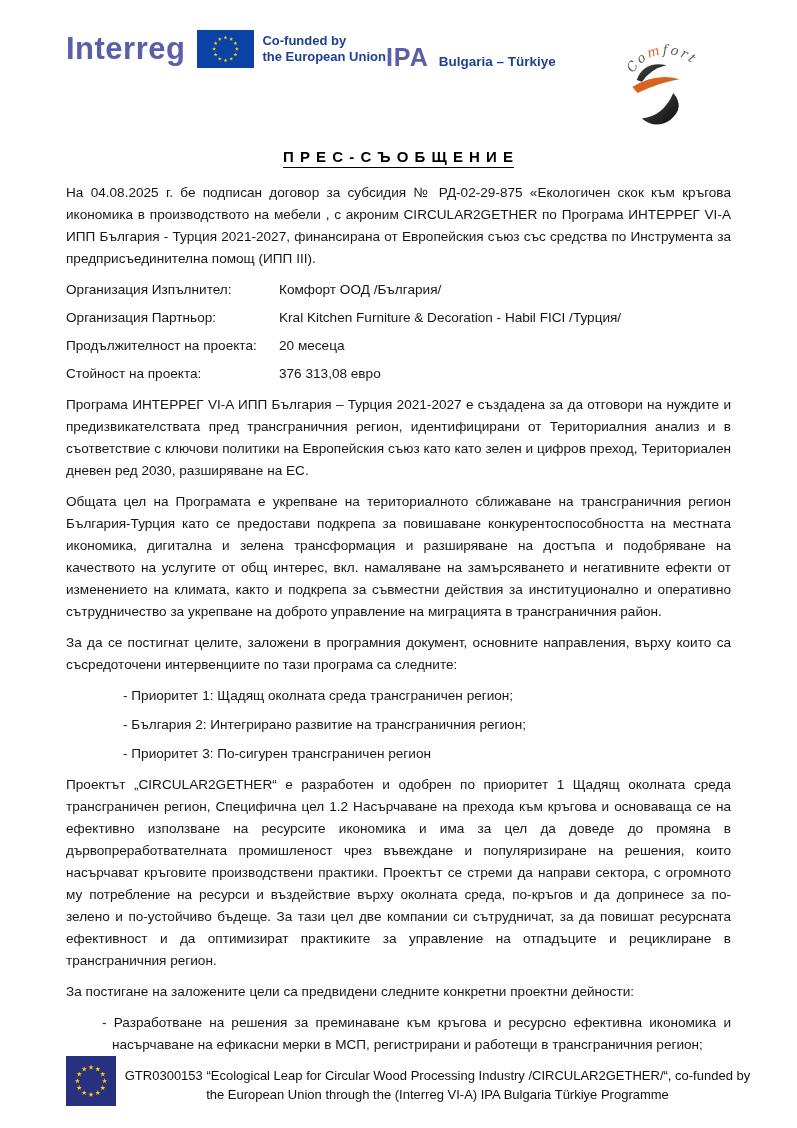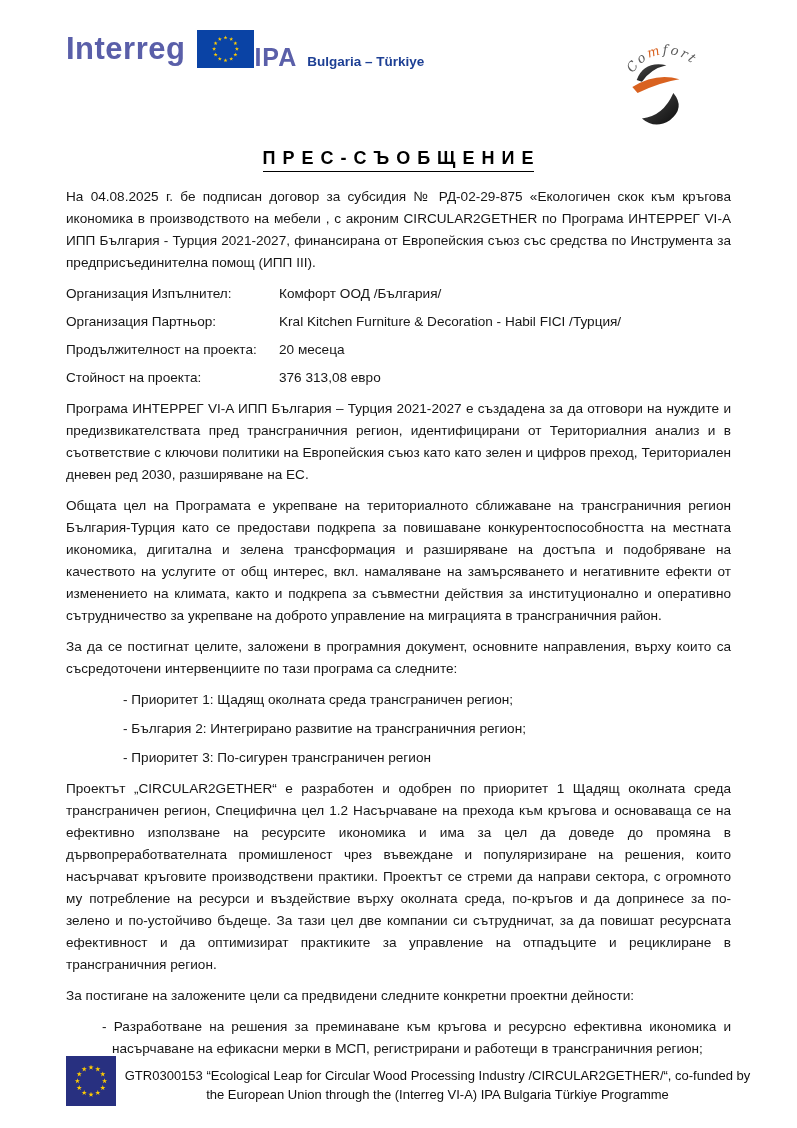--- a/index.html
+++ b/index.html
@@ -21,21 +21,21 @@
   .eu-emblem{margin-left:12px;display:block;}
   .cofunded{margin-left:8px;margin-top:3px;font-size:13px;font-weight:bold;line-height:16px;color:var(--brand-navy,#1d3f94);}
   .ipa-row{display:flex;align-items:baseline;margin-top:14px;}
   .ipa-word{font-size:25px;font-weight:800;letter-spacing:1px;color:var(--interreg-blue,#5a5fa9);line-height:26px;}
   .ipa-region{margin-left:10px;font-size:13.5px;font-weight:bold;color:var(--brand-navy,#1d3f94);}
   .partner-logo{margin-right:14px;margin-top:-4px;}
 
   
   .title-wrap{text-align:center;margin:14px 0 14px 0;}
   .doc-title{
-    display:inline-block;font-size:18px;font-weight:bold;letter-spacing:1px;
+    display:inline-block;font-size:15px;font-weight:bold;letter-spacing:1px;
     border-bottom:1.6px solid #000;padding-bottom:2px;color:#000;
   }
 
   
   .body-text p{font-size:13.6px;line-height:22px;text-align:justify;margin:0 0 9px 0;}
   .info-rows{margin:0 0 9px 0;}
   .info-row{display:flex;font-size:13.6px;line-height:22px;margin-bottom:6px;}
   .info-label{flex:0 0 213px;}
   .info-value{flex:1;}
   .priority-list{margin:0 0 9px 0;}
@@ -81,20 +81,24 @@
           <use href="#eu-star" class="eu-star" transform="translate(42,20) scale(.75)"></use>
           <use href="#eu-star" class="eu-star" transform="translate(40.4,26) scale(.75)"></use>
           <use href="#eu-star" class="eu-star" transform="translate(36,30.4) scale(.75)"></use>
           <use href="#eu-star" class="eu-star" transform="translate(30,32) scale(.75)"></use>
           <use href="#eu-star" class="eu-star" transform="translate(24,30.4) scale(.75)"></use>
           <use href="#eu-star" class="eu-star" transform="translate(19.6,26) scale(.75)"></use>
           <use href="#eu-star" class="eu-star" transform="translate(18,20) scale(.75)"></use>
           <use href="#eu-star" class="eu-star" transform="translate(19.6,14) scale(.75)"></use>
           <use href="#eu-star" class="eu-star" transform="translate(24,9.6) scale(.75)"></use>
         </svg>
+        <div class="cofunded">
+          <div>Co-funded by</div>
+          <div>the European Union</div>
+        </div>
       </div>
       <div class="ipa-row">
         <span class="ipa-word">IPA</span>
         <span class="ipa-region">Bulgaria – Türkiye</span>
       </div>
     </div>
 
     <svg class="partner-logo" width="96" height="108" viewBox="0 0 110 112">
       <defs>
         <linearGradient id="sailGrad" x1="0" y1="0" x2="1" y2="1">

